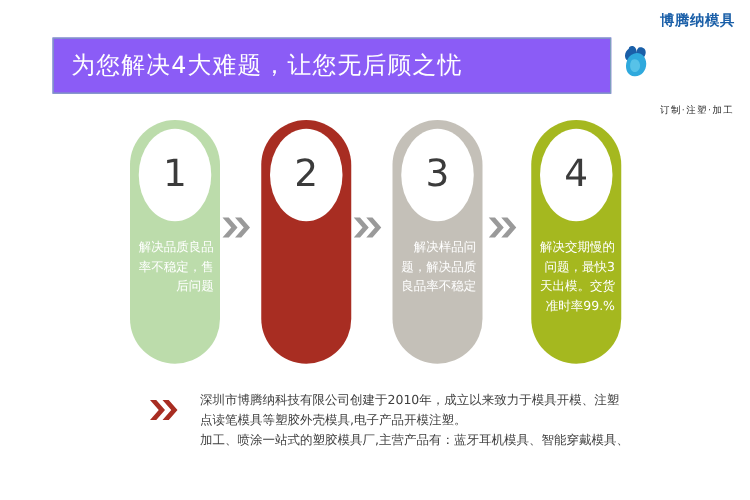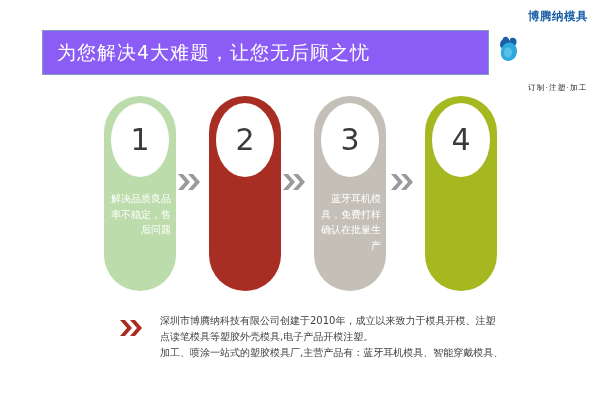--- a/index.html
+++ b/index.html
@@ -220,34 +220,35 @@
     <svg width="28" height="20" viewBox="0 0 28 20">
       <polygon points="2,2 9,10 2,18 7,18 14,10 7,2" fill="#9a9a9a"></polygon>
       <polygon points="12,2 19,10 12,18 17,18 24,10 17,2" fill="#9a9a9a"></polygon>
     </svg>
   </div>
 
   <div class="capsule capsule-3" style="background: rgb(196, 192, 184);">
     <div class="capsule-disc">
       <span class="capsule-num">3</span>
     </div>
-    <div class="capsule-text">蓝牙耳机模具，免费打样确认在批量生产</div>
+    <div class="capsule-text">解决样品问题，解决品质良品率不稳定</div>
   </div>
 
   <div class="chev chev-c">
     <svg width="28" height="20" viewBox="0 0 28 20">
       <polygon points="2,2 9,10 2,18 7,18 14,10 7,2" fill="#9a9a9a"></polygon>
       <polygon points="12,2 19,10 12,18 17,18 24,10 17,2" fill="#9a9a9a"></polygon>
     </svg>
   </div>
 
   <div class="capsule capsule-4" style="background: rgb(165, 184, 31);">
     <div class="capsule-disc">
       <span class="capsule-num">4</span>
     </div>
+    <div class="capsule-text">解决交期慢的问题，最快3天出模。交货准时率99.%</div>
   </div>
 
 </div>
 
 <div class="footer">
   <div class="footer-chev">
     <svg width="28" height="20" viewBox="0 0 28 20">
       <polygon points="2,2 9,10 2,18 7,18 14,10 7,2" fill="#a82d22"></polygon>
       <polygon points="12,2 19,10 12,18 17,18 24,10 17,2" fill="#a82d22"></polygon>
     </svg>

